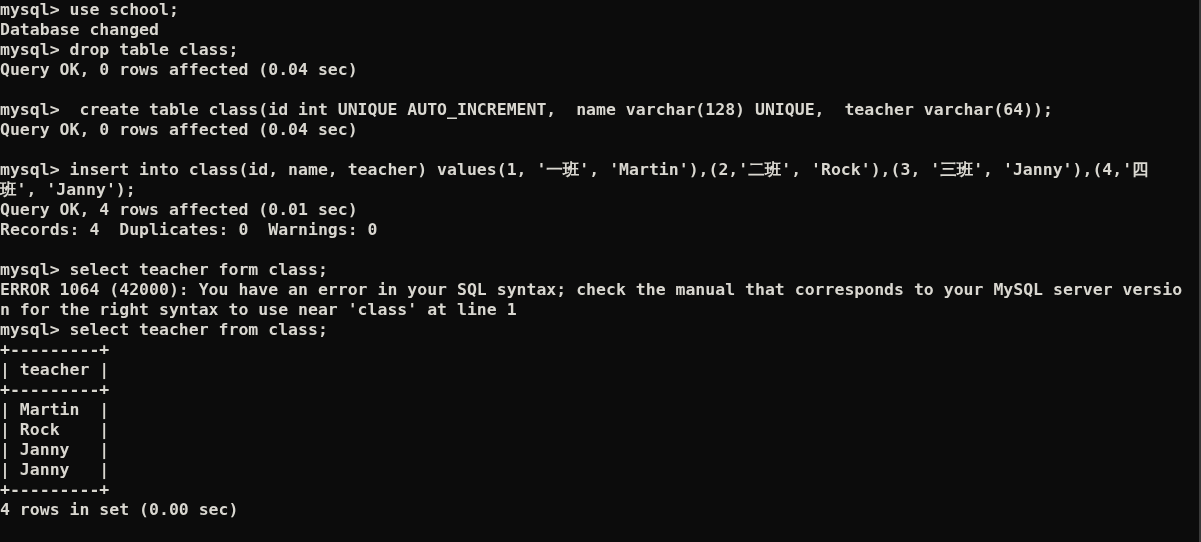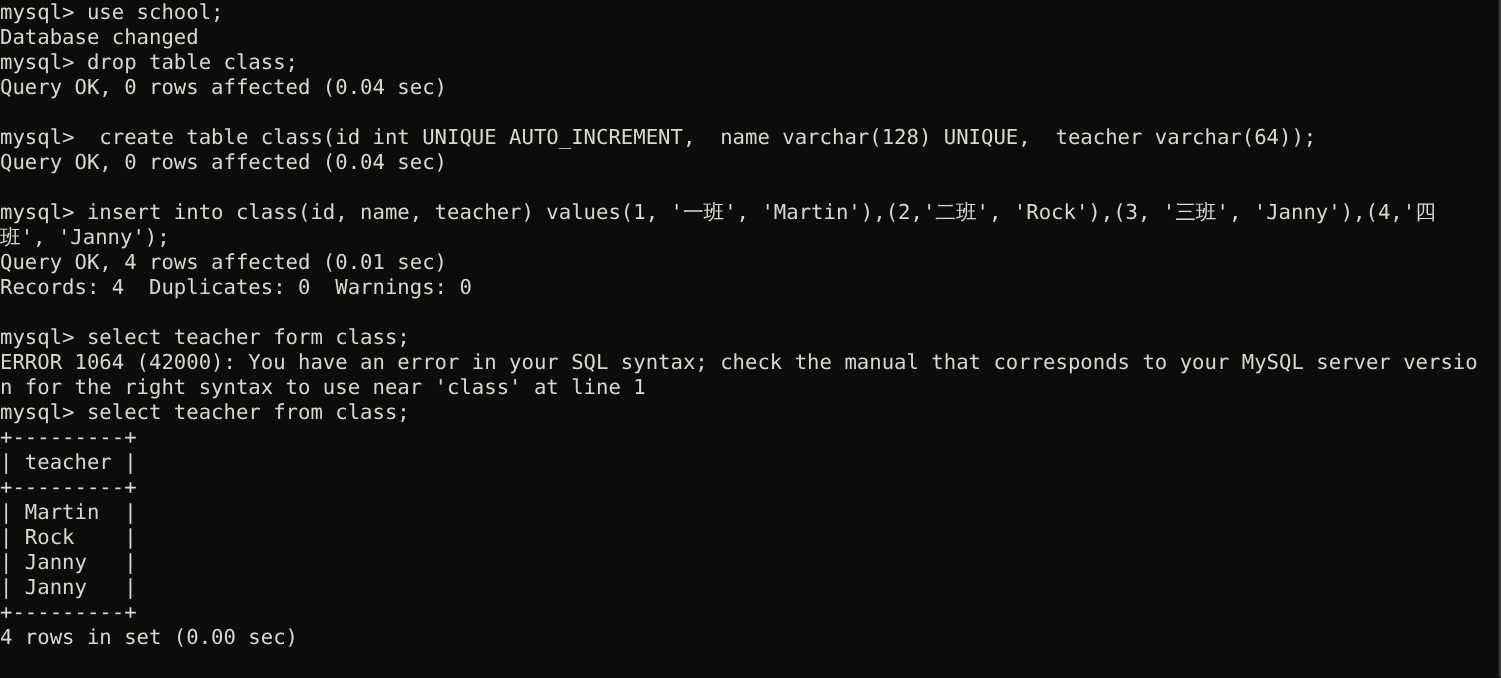--- a/index.html
+++ b/index.html
@@ -8,20 +8,21 @@
     background: #0c0c0c;
   }
   #terminal {
     position: relative;
     width: 1201px;
     height: 542px;
     background: #0c0c0c;
     overflow: hidden;
     box-sizing: border-box;
     border-right: 2px solid #3a3a3a;
+    font-weight: bold;
   }
   #screen {
     position: absolute;
     left: 0;
     top: 0;
     width: 1201px;
     font-family: "DejaVu Sans Mono", "Liberation Mono", monospace;
     font-size: 16.5px;
     line-height: 20px;
     letter-spacing: 0px;

